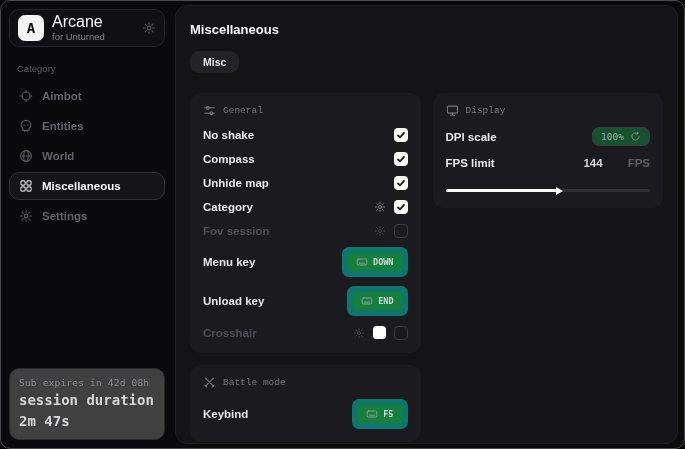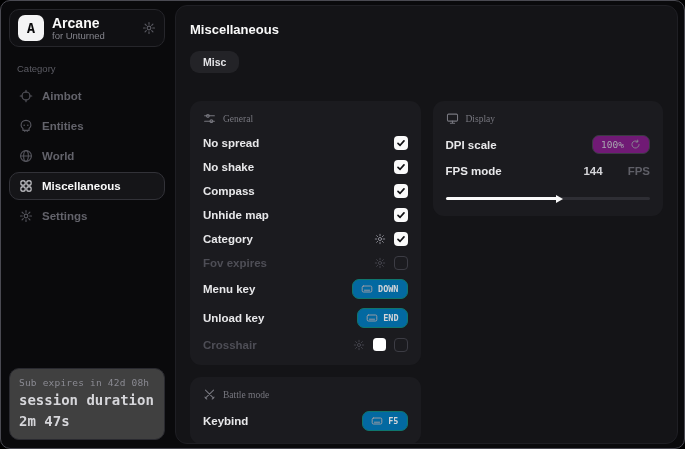--- a/index.html
+++ b/index.html
@@ -33,21 +33,21 @@
     height:38px;
   }
   .app-logo {
     width:26px; height:26px; border-radius:7px;
     background:#f4f4f5; color:#0a0a0c;
     display:flex; align-items:center; justify-content:center;
     font-weight:bold; font-size:14px;
     font-family:"DejaVu Sans Mono", monospace;
   }
   .app-meta { flex:1; line-height:1.15; }
-  .app-name { font-size:14px; font-weight:bold; color:#fafafa; }
+  .app-name { font-size:16px; font-weight:normal; color:#fafafa; }
   .app-sub  { font-size:9.5px; color:#84848c; }
   .app-gear { color:#5a5a62; display:flex; }
   .cat-label {
     font-size:9.5px; color:#5c5c64;
     margin:16px 0 8px 8px;
   }
   .nav { display:flex; flex-direction:column; gap:2px; }
   .nav-item {
     display:flex; align-items:center; gap:9px;
     padding:6px 9px; height:28px;
@@ -85,41 +85,41 @@
     flex:1;
     margin:4px 6px 4px 2px;
     background:#141417;
     border:1px solid #1f1f24;
     border-radius:12px;
     padding:14px 14px;
     display:flex; flex-direction:column;
     overflow:hidden;
   }
   .page-title { font-size:13px; font-weight:bold; color:#fafafa; margin:2px 0 14px 0; }
-  .tabs { display:flex; gap:6px; margin-bottom:28px; }
+  .tabs { display:flex; gap:6px; margin-bottom:20px; }
   .tab {
     background:#232327;
     color:#e4e4e7;
     font-size:10.5px; font-weight:600;
     padding:5px 13px;
     border-radius:9px;
     cursor:pointer;
   }
   .columns { display:flex; gap:12px; align-items:flex-start; }
   .col { display:flex; flex-direction:column; gap:12px; width:236px; }
   .card {
     background:#1b1b1f;
     border-radius:11px;
     padding:11px 13px 13px 13px;
     width:100%;
   }
   .card-head {
     display:flex; align-items:center; gap:7px;
     color:#77777f;
-    font-family:Liberation Serif, serif;
+    font-family:Liberation Mono, monospace;
     font-size:9.5px;
     margin-bottom:10px;
   }
   .rows { display:flex; flex-direction:column; gap:9px; }
   .row {
     display:flex; align-items:center; justify-content:space-between;
     min-height:15px;
   }
   .row-label { font-size:11.5px; font-weight:600; color:#e8e8ea; }
   .row.dimmed .row-label { color:#4e4e56; }
@@ -131,31 +131,31 @@
     display:flex; align-items:center; justify-content:center;
     cursor:pointer;
   }
   .checkbox.checked { background:#fafafa; }
   .checkbox.unchecked { background:transparent; border:1.5px solid #3c3c44; }
   .swatch {
     width:13px; height:13px; border-radius:3.5px; cursor:pointer;
   }
   .key-badge {
     display:inline-flex; align-items:center; gap:5px;
-    background:#0369a1; border:1px solid #0f766e;
+    background:#15803d; border:6px solid #0f766e;
     border-radius:7px;
     padding:3px 8px;
     font-family:"DejaVu Sans Mono", monospace;
     font-size:8.5px; font-weight:bold; color:#d4d4d8;
     cursor:pointer;
   }
   .key-badge .icon { color:#9a9aa2; }
   .reset-badge {
     display:inline-flex; align-items:center; gap:6px;
-    background:#701a75; border:1px solid #3a3a42;
+    background:#14532d; border:1px solid #3a3a42;
     border-radius:7px;
     padding:3px 8px;
     font-family:"DejaVu Sans Mono", monospace;
     font-size:9.5px; color:#a8a8b0;
     cursor:pointer;
   }
   .reset-badge .icon { color:#8a8a92; }
   .slider-value { font-size:11.5px; font-weight:600; }
   .slider-value .num { color:#d4d4d8; }
   .slider-value .unit { color:#5f5f67; margin-left:3px;padding-left:22px; }
@@ -276,30 +276,20 @@
                 <svg width="13" height="13" viewBox="0 0 16 16" fill="none" stroke="currentColor" stroke-width="1.3" stroke-linecap="round" stroke-linejoin="round">
                   <path d="M2 4.7h12M2 11.3h12"></path>
                   <circle cx="6" cy="4.7" r="1.7"></circle>
                   <circle cx="10.3" cy="11.3" r="1.7"></circle>
                 </svg>
               </span>
               <span>General</span>
             </div>
             <div class="rows">
               <div class="row">
-                <span class="row-label">No spread</span>
-                <span class="row-controls">
-                  <span class="checkbox checked">
-                    <svg width="10" height="10" viewBox="0 0 10 10" fill="none" stroke="#111114" stroke-width="1.7" stroke-linecap="round" stroke-linejoin="round">
-                      <path d="M2 5.3l2.1 2L8 2.9"></path>
-                    </svg>
-                  </span>
-                </span>
-              </div>
-              <div class="row">
                 <span class="row-label">No shake</span>
                 <span class="row-controls">
                   <span class="checkbox checked">
                     <svg width="10" height="10" viewBox="0 0 10 10" fill="none" stroke="#111114" stroke-width="1.7" stroke-linecap="round" stroke-linejoin="round">
                       <path d="M2 5.3l2.1 2L8 2.9"></path>
                     </svg>
                   </span>
                 </span>
               </div>
               <div class="row">
@@ -332,21 +322,21 @@
                     </svg>
                   </span>
                   <span class="checkbox checked">
                     <svg width="10" height="10" viewBox="0 0 10 10" fill="none" stroke="#111114" stroke-width="1.7" stroke-linecap="round" stroke-linejoin="round">
                       <path d="M2 5.3l2.1 2L8 2.9"></path>
                     </svg>
                   </span>
                 </span>
               </div>
               <div class="row dimmed">
-                <span class="row-label">Fov expires</span>
+                <span class="row-label">Fov session</span>
                 <span class="row-controls">
                   <span class="gear-btn">
                     <svg width="12" height="12" viewBox="0 0 16 16" fill="none" stroke="currentColor" stroke-width="1.3" stroke-linecap="round" stroke-linejoin="round">
                       <circle cx="8" cy="8" r="2.1"></circle>
                       <path d="M8 1.7v2M8 12.3v2M1.7 8h2M12.3 8h2M3.5 3.5l1.4 1.4M11.1 11.1l1.4 1.4M12.5 3.5l-1.4 1.4M4.9 11.1l-1.4 1.4"></path>
                     </svg>
                   </span>
                   <span class="checkbox unchecked"></span>
                 </span>
               </div>
@@ -440,21 +430,21 @@
                     <span class="icon">
                       <svg width="11" height="11" viewBox="0 0 16 16" fill="none" stroke="currentColor" stroke-width="1.3" stroke-linecap="round" stroke-linejoin="round">
                         <path d="M13.2 8A5.2 5.2 0 1 1 11 3.7"></path>
                         <path d="M11.2 1.6l.3 2.6-2.6.3"></path>
                       </svg>
                     </span>
                   </span>
                 </span>
               </div>
               <div class="row">
-                <span class="row-label">FPS mode</span>
+                <span class="row-label">FPS limit</span>
                 <span class="row-controls">
                   <span class="slider-value"><span class="num">144</span><span class="unit">FPS</span></span>
                 </span>
               </div>
               <div class="slider-track">
                 <div class="slider-fill" style="width:55%"></div>
                 <div class="slider-thumb" style="left:55%"></div>
               </div>
             </div>
           </div>

